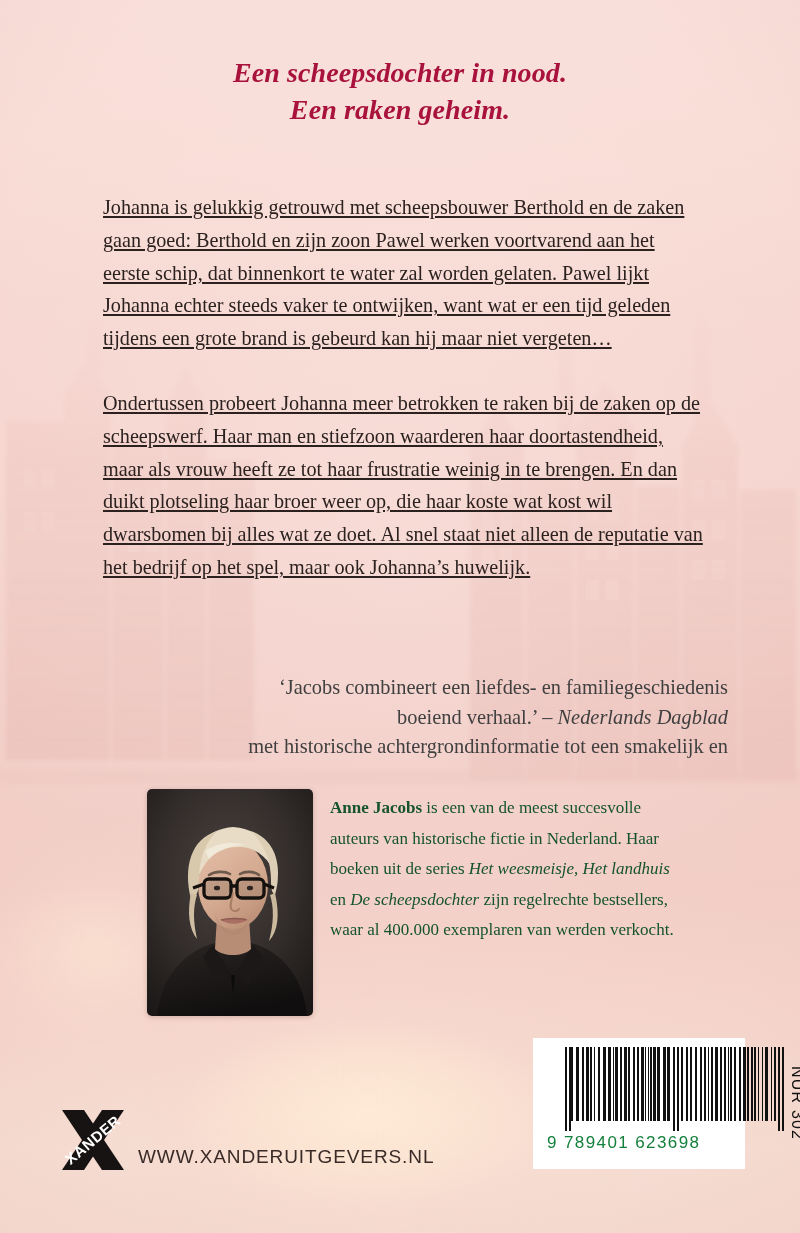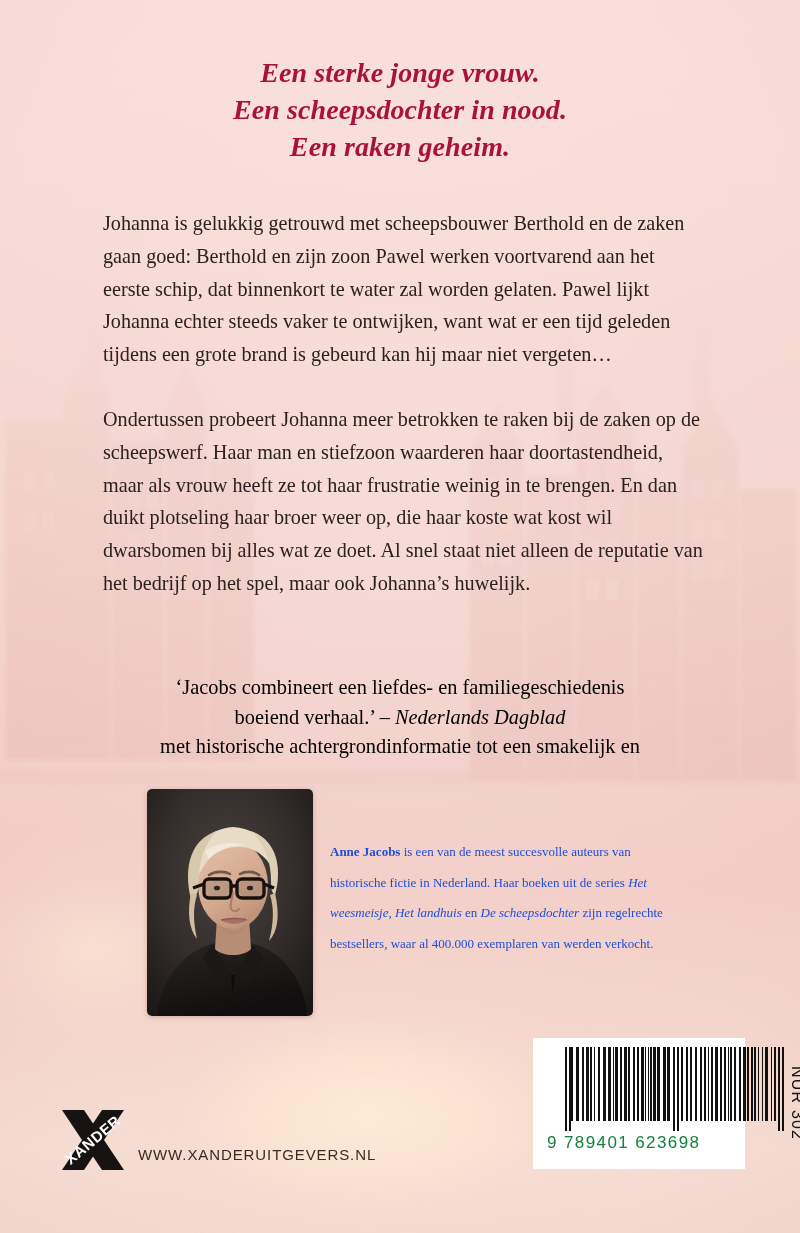--- a/index.html
+++ b/index.html
@@ -104,30 +104,31 @@
   .body-col {
     position: absolute;
     left: 103px;
     top: 191px;
     width: 600px;
     color: #2b211f;
     font-size: 20.2px;
     line-height: 32.8px;
   }
   .body-col p {
-    margin: 16px 0 32px 0;
+    margin: 0 0 32px 0;
+    text-decoration: underline;
   }
 
   .quote {
     position: absolute;
     left: 72px;
     top: 673px;
     width: 656px;
-    text-align: center;
-    color: #000000;
+    text-align: right;
+    color: #404040;
     font-size: 20.4px;
     line-height: 29.5px;
   }
   .quote .ql { display: block; white-space: nowrap; }
   .quote .src { font-style: italic; }
 
   
   .author-photo {
     position: absolute;
     left: 147px;
@@ -137,24 +138,23 @@
     border-radius: 5px;
     overflow: hidden;
     box-shadow: 0 1px 5px rgba(90,50,45,.26);
   }
 
   .author-bio {
     position: absolute;
     left: 330px;
     top: 793px;
     width: 350px;
-    color: #1d4ed8;
-    font-size: 13px;
+    color: #14532d;
+    font-size: 17px;
     line-height: 30.5px;
-    margin-top: 44px;
   }
   .author-bio b { font-weight: bold; }
   .author-bio i { font-style: italic; }
 
   
   .barcode-box {
     position: absolute;
     left: 533px;
     top: 1038px;
     width: 212px;
@@ -211,21 +211,21 @@
     left: 58px;
     top: 1104px;
     width: 70px;
     height: 72px;
   }
   .site-url {
     position: absolute;
     left: 138px;
     top: 1146px;
     font-family: "Liberation Sans", sans-serif;
-    font-size: 15px;
+    font-size: 19px;
     letter-spacing: .9px;
     color: #3a2b27;
     white-space: nowrap;
   }
 </style>
 </head>
 <body>
 
 <div id="cover">
 
@@ -310,21 +310,20 @@
   </svg>
 
   <div class="bg-bloom-left"></div>
   <div class="bg-bloom-bottom"></div>
   <div class="bg-haze-top"></div>
   <div class="bg-vignette"></div>
 
   <div class="content">
 
     <div class="tagline">
-      <span class="tl">Een sterke jonge vrouw.</span>
       <span class="tl">Een scheepsdochter in nood.</span>
       <span class="tl">Een raken geheim.</span>
     </div>
 
     <div class="body-col">
       <p>Johanna is gelukkig getrouwd met scheepsbouwer Berthold en de zaken gaan goed: Berthold en zijn zoon Pawel werken voortvarend aan het eerste schip, dat binnenkort te water zal worden gelaten. Pawel lijkt Johanna echter steeds vaker te ontwijken, want wat er een tijd geleden tijdens een grote brand is gebeurd kan hij maar niet vergeten…</p>
       <p>Ondertussen probeert Johanna meer betrokken te raken bij de zaken op de scheepswerf. Haar man en stiefzoon waarderen haar doortastendheid, maar als vrouw heeft ze tot haar frustratie weinig in te brengen. En dan duikt plotseling haar broer weer op, die haar koste wat kost wil dwarsbomen bij alles wat ze doet. Al snel staat niet alleen de reputatie van het bedrijf op het spel, maar ook Johanna’s huwelijk.</p>
     </div>
 
     <div class="quote">

